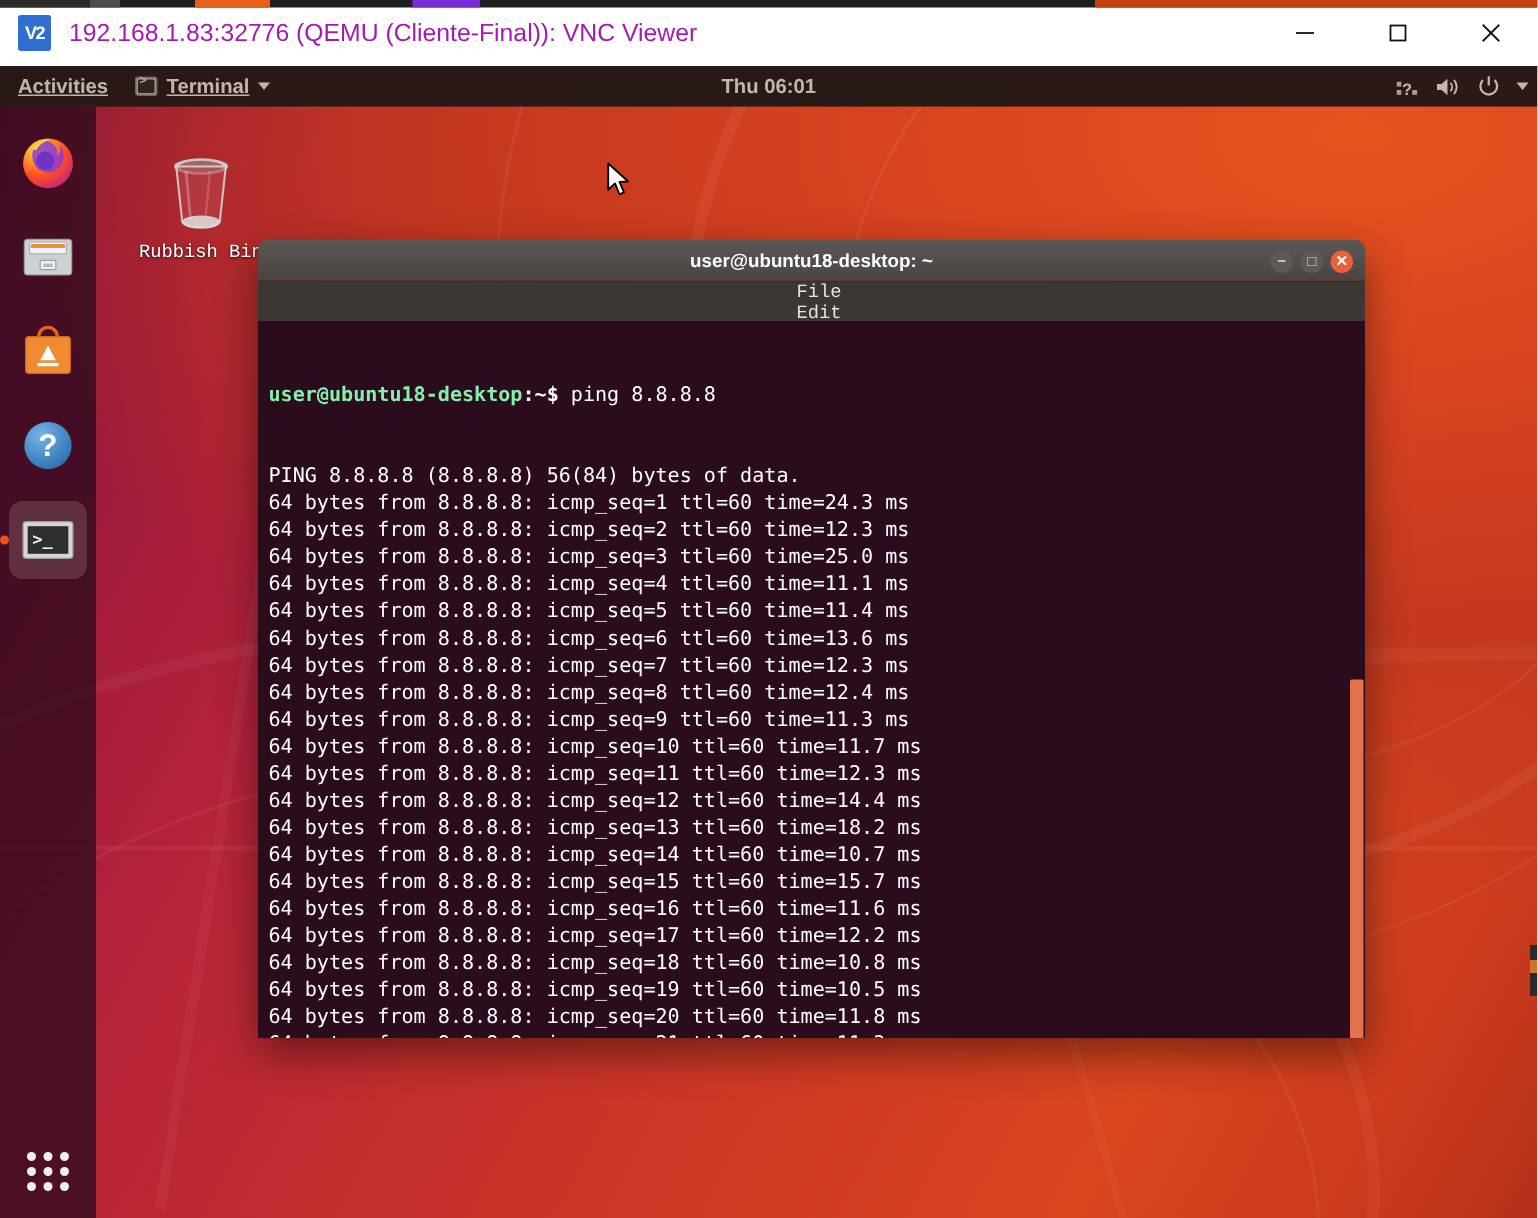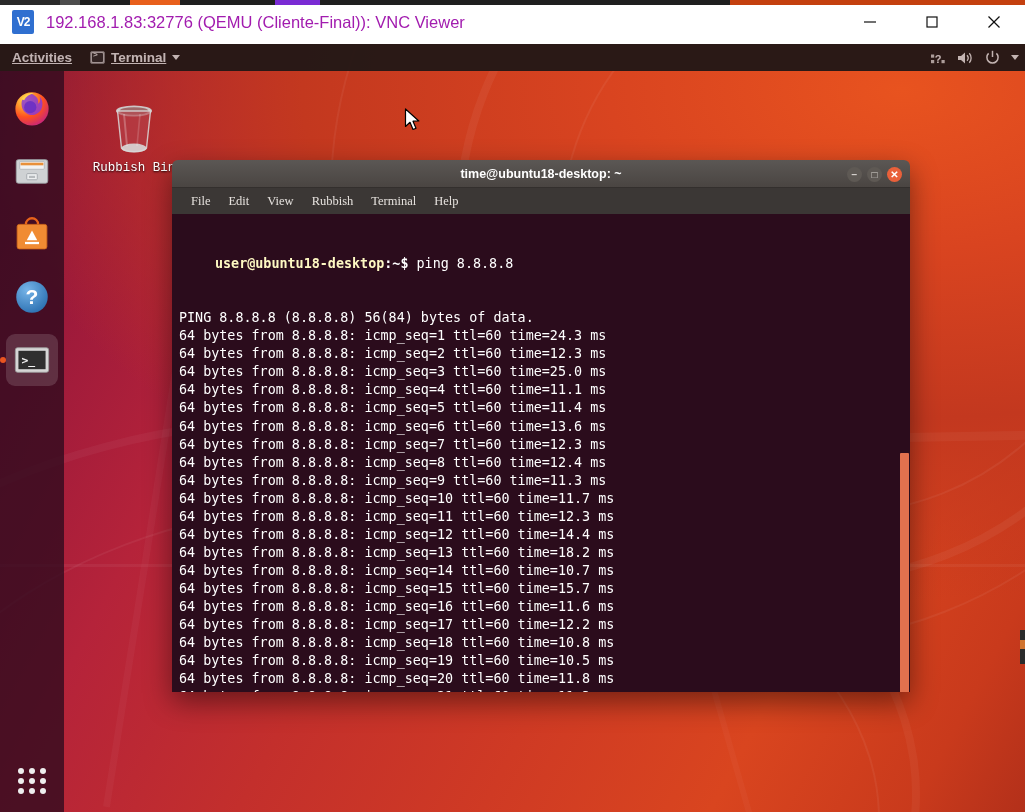--- a/index.html
+++ b/index.html
@@ -170,33 +170,34 @@
   .term-wbtns { position:absolute; right:8px; top:0; height:28px; display:flex; align-items:center; gap:5px; }
   .wb { width:15px;height:15px;border-radius:50%;display:flex;align-items:center;justify-content:center;
         font-size:10px;color:#2c2c2c; font-family:"Liberation Sans", sans-serif; }
   .wb.min { background:#5e5954; color:#d8d4d0; }
   .wb.max { background:#5e5954; color:#d8d4d0; }
   .wb.cls { background:#e9603a; color:#ffffff; }
   .term-menu {
     height:26px; background:#3b3735;
     display:flex; align-items:center; gap:0px; padding-left:10px;
     font-size:12.5px; color:#e6e2de;
-    font-family:Liberation Serif, serif;
+    font-family:Liberation Mono, monospace;
+    flex-direction:column;
   }
   .term-menu span { padding:0 9px; }
   .term-body {
     position:relative; height:478px;
     background:#2b0c1c;
     padding:5px 0 0 7px;
     font-family:"DejaVu Sans Mono","Liberation Mono",monospace;
     font-size:13.4px; line-height:18.05px;
     color:#ffffff; white-space:pre;
     overflow:hidden;
   }
-  .term-body .prompt-user { color:#fef9c3; font-weight:bold;margin-left:36px; }
+  .term-body .prompt-user { color:#86efac; font-weight:bold; }
   .term-body .prompt-path { color:#ffffff; font-weight:bold; }
   .term-line { height:18.05px; }
   .term-scroll {
     position:absolute; right:1px; top:239px; width:9px; height:285px;
     background:#e2714e; border-radius:1px;
   }
 
   
   .cursor { position:absolute; left:404px; top:64px; z-index:60; }
 
@@ -259,20 +260,21 @@
 
     <div class="topbar">
       <div class="tb-item tb-activities">
         <span>Activities</span>
       </div>
       <div class="tb-item">
         <span class="term-ico"></span>
         <span>Terminal</span>
         <span class="caret"></span>
       </div>
+      <div class="tb-clock">Thu 06:01</div>
       <div class="tb-right">
         <span class="ic">
           <svg width="15" height="14" viewBox="0 0 15 14">
             <rect x="0" y="9" width="3.2" height="3.2" fill="#fff" opacity="0.85"></rect>
             <rect x="10.5" y="9" width="3.2" height="3.2" fill="#fff" opacity="0.85"></rect>
             <rect x="0" y="3.5" width="3.2" height="3.2" fill="#fff" opacity="0.85"></rect>
             <text x="7" y="12" font-size="11" fill="#fff" text-anchor="middle" font-family="Liberation Sans, sans-serif" font-weight="bold">?</text>
           </svg>
         </span>
         <span class="ic">
@@ -374,21 +376,21 @@
         <path d="M11.5 12 L15.5 49 a13 5 0 0 0 25 0 L44.5 12 Z" fill="none" stroke="#d9d9d9" stroke-width="1.4" opacity="0.85"></path>
         <ellipse cx="28" cy="49" rx="12.6" ry="4.4" fill="#d8d8d8" opacity="0.9"></ellipse>
         <path d="M18 15 L21 47" stroke="#ffffff" stroke-width="2" opacity="0.25"></path>
         <path d="M34 15 L31 47" stroke="#ffffff" stroke-width="1.6" opacity="0.16"></path>
       </svg>
       <div class="lbl">Rubbish Bin</div>
     </div>
 
     <div class="term-win">
       <div class="term-title">
-        <span>time@ubuntu18-desktop: ~</span>
+        <span>user@ubuntu18-desktop: ~</span>
         <div class="term-wbtns">
           <span class="wb min">−</span>
           <span class="wb max">□</span>
           <span class="wb cls">✕</span>
         </div>
       </div>
 
       <div class="term-menu">
         <span>File</span>
         <span>Edit</span>

